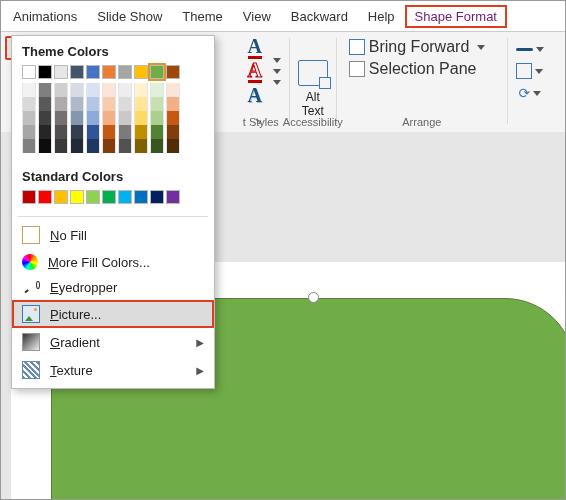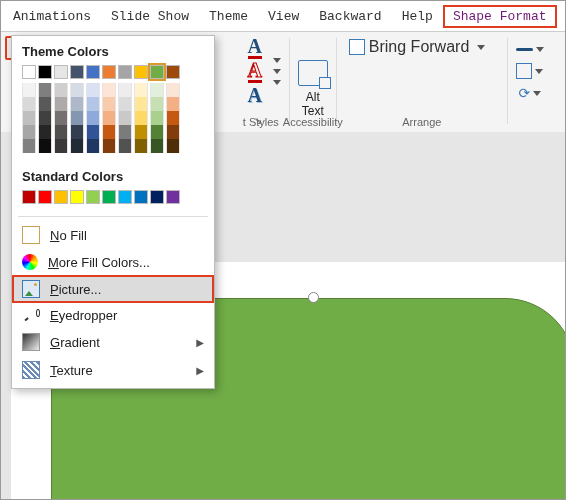--- a/index.html
+++ b/index.html
@@ -1,17 +1,17 @@
 <!DOCTYPE html>
 <html><head>
 <meta charset="utf-8">
 <style>
   html,body{margin:0;padding:0;font-family:"Segoe UI",Arial,sans-serif;font-size:13px;color:#222;background:#fff;}
   .frame{width:566px;height:500px;position:relative;overflow:hidden;border:1px solid #999;box-sizing:border-box;}
-  .tabs{height:30px;display:flex;align-items:center;padding:0 2px;border-bottom:1px solid #ccc;background:#fff;font-family:Liberation Mono, monospace;}
+  .tabs{height:30px;display:flex;align-items:center;padding:0 2px;border-bottom:1px solid #ccc;background:#fff;}
   .tab{padding:4px 10px;color:#333;}
   .tab.active{color:#701a75;}
   .outline-red{outline:2px solid #e03c1f;outline-offset:-2px;}
   .ribbon{height:100px;background:#f4f4f4;border-bottom:1px solid #ccc;display:flex;align-items:flex-start;position:relative;}
   .shapefill{display:inline-flex;align-items:center;gap:4px;padding:3px 6px;margin:4px 4px;background:#e9e9e9;border:1px solid #c8c8c8;border-radius:2px;}
   .bucket{width:16px;height:16px;position:relative;}
   .bucket::before{content:"";position:absolute;left:2px;top:1px;width:10px;height:8px;border:1.5px solid #3a7ab8;transform:skewX(-15deg);}
   .bucket::after{content:"";position:absolute;left:0;bottom:0;width:16px;height:3px;background:#dba42e;}
   .chev{width:0;height:0;border-left:4px solid transparent;border-right:4px solid transparent;border-top:5px solid #555;}
   .rgroup{display:flex;flex-direction:column;align-items:center;padding:4px 8px;position:relative;height:100px;box-sizing:border-box;}
@@ -114,20 +114,24 @@
     </div>
 
     <div class="rsep"></div>
 
     <div class="rgroup" style="align-items:flex-start;min-width:170px;">
       <div class="arrangeItem">
         <span class="sq"></span>
         <span>Bring Forward</span>
         <span class="chev" style="margin-left:4px;"></span>
       </div>
+      <div class="arrangeItem">
+        <span class="sq" style="border-color:#888;"></span>
+        <span>Selection Pane</span>
+      </div>
       <div class="glabel" style="left:0;right:0;text-align:center;">Arrange</div>
     </div>
 
     <div class="rsep"></div>
 
     <div class="rgroup" style="padding-top:6px;">
       <div class="smbtn">
           <span class="penline"></span>
           <span class="chev" style="margin-left:3px;"></span>
         </div>
@@ -242,29 +246,29 @@
     <div class="ddsep"></div>
 
     <div class="dditem">
       <span class="ico ico-nofill"></span>
       <span><u class="acc">N</u><span id="nf-rest">o Fill</span></span>
     </div>
     <div class="dditem">
       <span class="ico ico-wheel"></span>
       <span><u class="acc">M</u><span id="mc-rest">ore Fill Colors...</span></span>
     </div>
+    <div class="dditem">
+      <span class="ico ico-eye"></span>
+      <span><u class="acc">E</u><span id="ey-rest">yedropper</span></span>
+    </div>
     <div class="dditem highlight outline-red">
       <span class="ico ico-pic"></span>
       <span><u class="acc">P</u><span id="pi-rest">icture...</span></span>
     </div>
     <div class="dditem">
-      <span class="ico ico-eye"></span>
-      <span><u class="acc">E</u><span id="ey-rest">yedropper</span></span>
-    </div>
-    <div class="dditem">
       <span class="ico ico-grad"></span>
       <span><u class="acc">G</u><span id="gr-rest">radient</span></span>
       <span class="arr">▶</span>
     </div>
     <div class="dditem">
       <span class="ico ico-tex"></span>
       <span><u class="acc">T</u><span id="tx-rest">exture</span></span>
       <span class="arr">▶</span>
     </div>
   </div>

